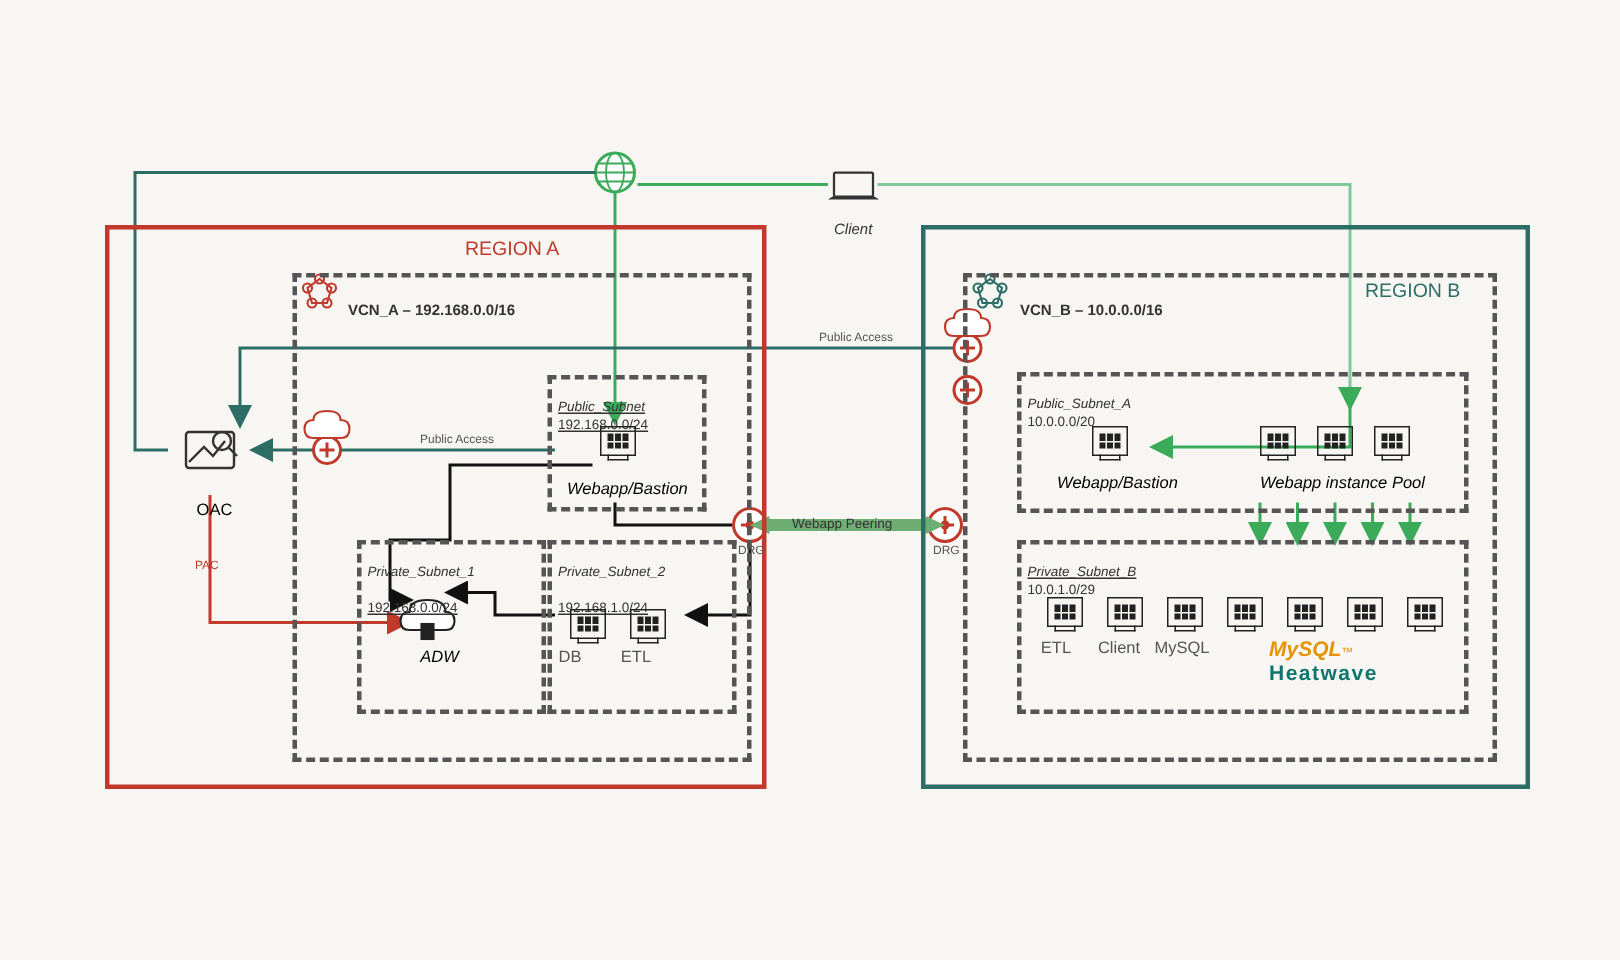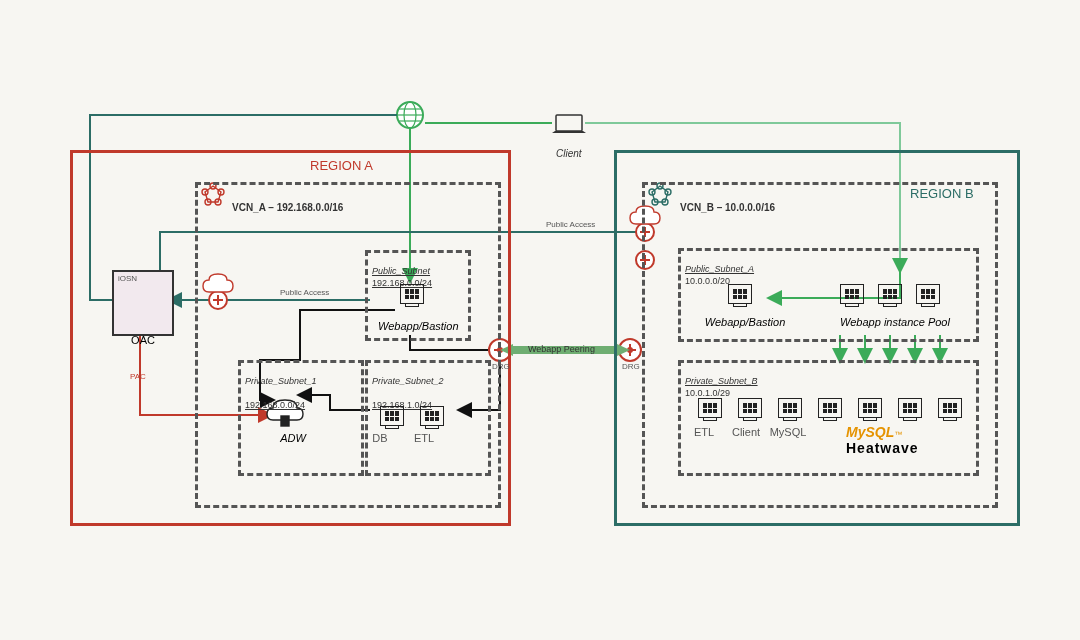--- a/index.html
+++ b/index.html
@@ -9,21 +9,21 @@
   .title{position:absolute;font-weight:normal;font-size:13px;color:#000;}
   .label{position:absolute;font-size:10px;color:#333;margin-top:12px;}
   .small{font-size:9px;}
   .tiny{font-size:8px;color:#555;}
   .serv-icon{width:22px;height:18px;border:1.5px solid #222;display:flex;align-items:center;justify-content:center;position:relative;}
   .serv-icon::after{content:"";position:absolute;bottom:-4px;left:4px;right:4px;height:3px;border:1.5px solid #222;border-top:none;}
   .serv-grid{width:14px;height:10px;display:grid;grid-template-columns:repeat(3,1fr);grid-template-rows:repeat(2,1fr);gap:1px;}
   .serv-grid span{background:#222;}
   .region-a{border:3px solid #c0392b;}
   .region-b{border:3px solid #2c6d66;}
-  .heat{font-family:Arial;font-weight:bold;color:#000000;}
+  .heat{font-family:Arial;font-weight:bold;color:#0f766e;}
   .mysql{color:#e59300;font-weight:bold;font-style:italic;}
   .red{color:#c0392b;}
   .arrow{stroke-width:2;fill:none;}
   .cap{position:absolute;font-size:11px;text-align:center;width:70px;}
   .osn{border:2px solid #333;background:#f2e9ee;}
 </style>
 </head>
 <body>
 
 <div class="stage">
@@ -158,23 +158,20 @@
     <line x1="12" y1="-2" x2="18" y2="4"></line>
   </g>
 </svg>
 
 <div class="region-a" style="position:absolute;left:70px;top:150px;width:435px;height:370px;"></div>
 <div class="title red" style="left:310px;top:158px;">REGION A</div>
 
 <div class="box" style="left:195px;top:182px;width:300px;height:320px;"></div>
 <div class="label" style="left:232px;top:190px;font-weight:bold;">VCN_A – 192.168.0.0/16</div>
 
-<div class="osn" style="position:absolute;left:112px;top:270px;width:58px;height:62px;">
-  <div class="tiny" style="position:absolute;top:2px;left:4px;">i<span>OSN</span></div>
-</div>
 <div class="cap" style="left:108px;top:334px;">OAC</div>
 
 <div class="box" style="left:365px;top:250px;width:100px;height:85px;"></div>
 <div class="label small" style="left:372px;top:254px;font-style:italic;text-decoration:underline;">Public_Subnet</div>
 <div class="label small" style="left:372px;top:266px;text-decoration:underline;">192.168.0.0/24</div>
 <div style="position:absolute;left:400px;top:284px;">
       <div class="serv-icon">
         <div class="serv-grid">
           <span></span>
           <span></span>
@@ -226,21 +223,21 @@
 <div class="tiny" style="position:absolute;left:130px;top:372px;color:#c0392b;">PAC</div>
 <div class="tiny" style="position:absolute;left:492px;top:362px;">DRG</div>
 
 <div class="region-b" style="position:absolute;left:614px;top:150px;width:400px;height:370px;"></div>
 <div class="title" style="left:910px;top:158px;color:#2c6d66;margin-top:28px;">REGION B</div>
 
 <div class="box" style="left:642px;top:182px;width:350px;height:320px;"></div>
 <div class="label" style="left:680px;top:190px;font-weight:bold;">VCN_B – 10.0.0.0/16</div>
 
 <div class="box" style="left:678px;top:248px;width:295px;height:88px;"></div>
-<div class="label small" style="left:685px;top:252px;font-style:italic;text-decoration:underline;">Public_Subnet_A</div>
+<div class="label small" style="left:685px;top:252px;font-style:italic;">Public_Subnet_A</div>
 <div class="label small" style="left:685px;top:264px;">10.0.0.0/20</div>
 <div style="position:absolute;left:728px;top:284px;">
       <div class="serv-icon">
         <div class="serv-grid">
           <span></span>
           <span></span>
           <span></span>
           <span></span>
           <span></span>
           <span></span>

